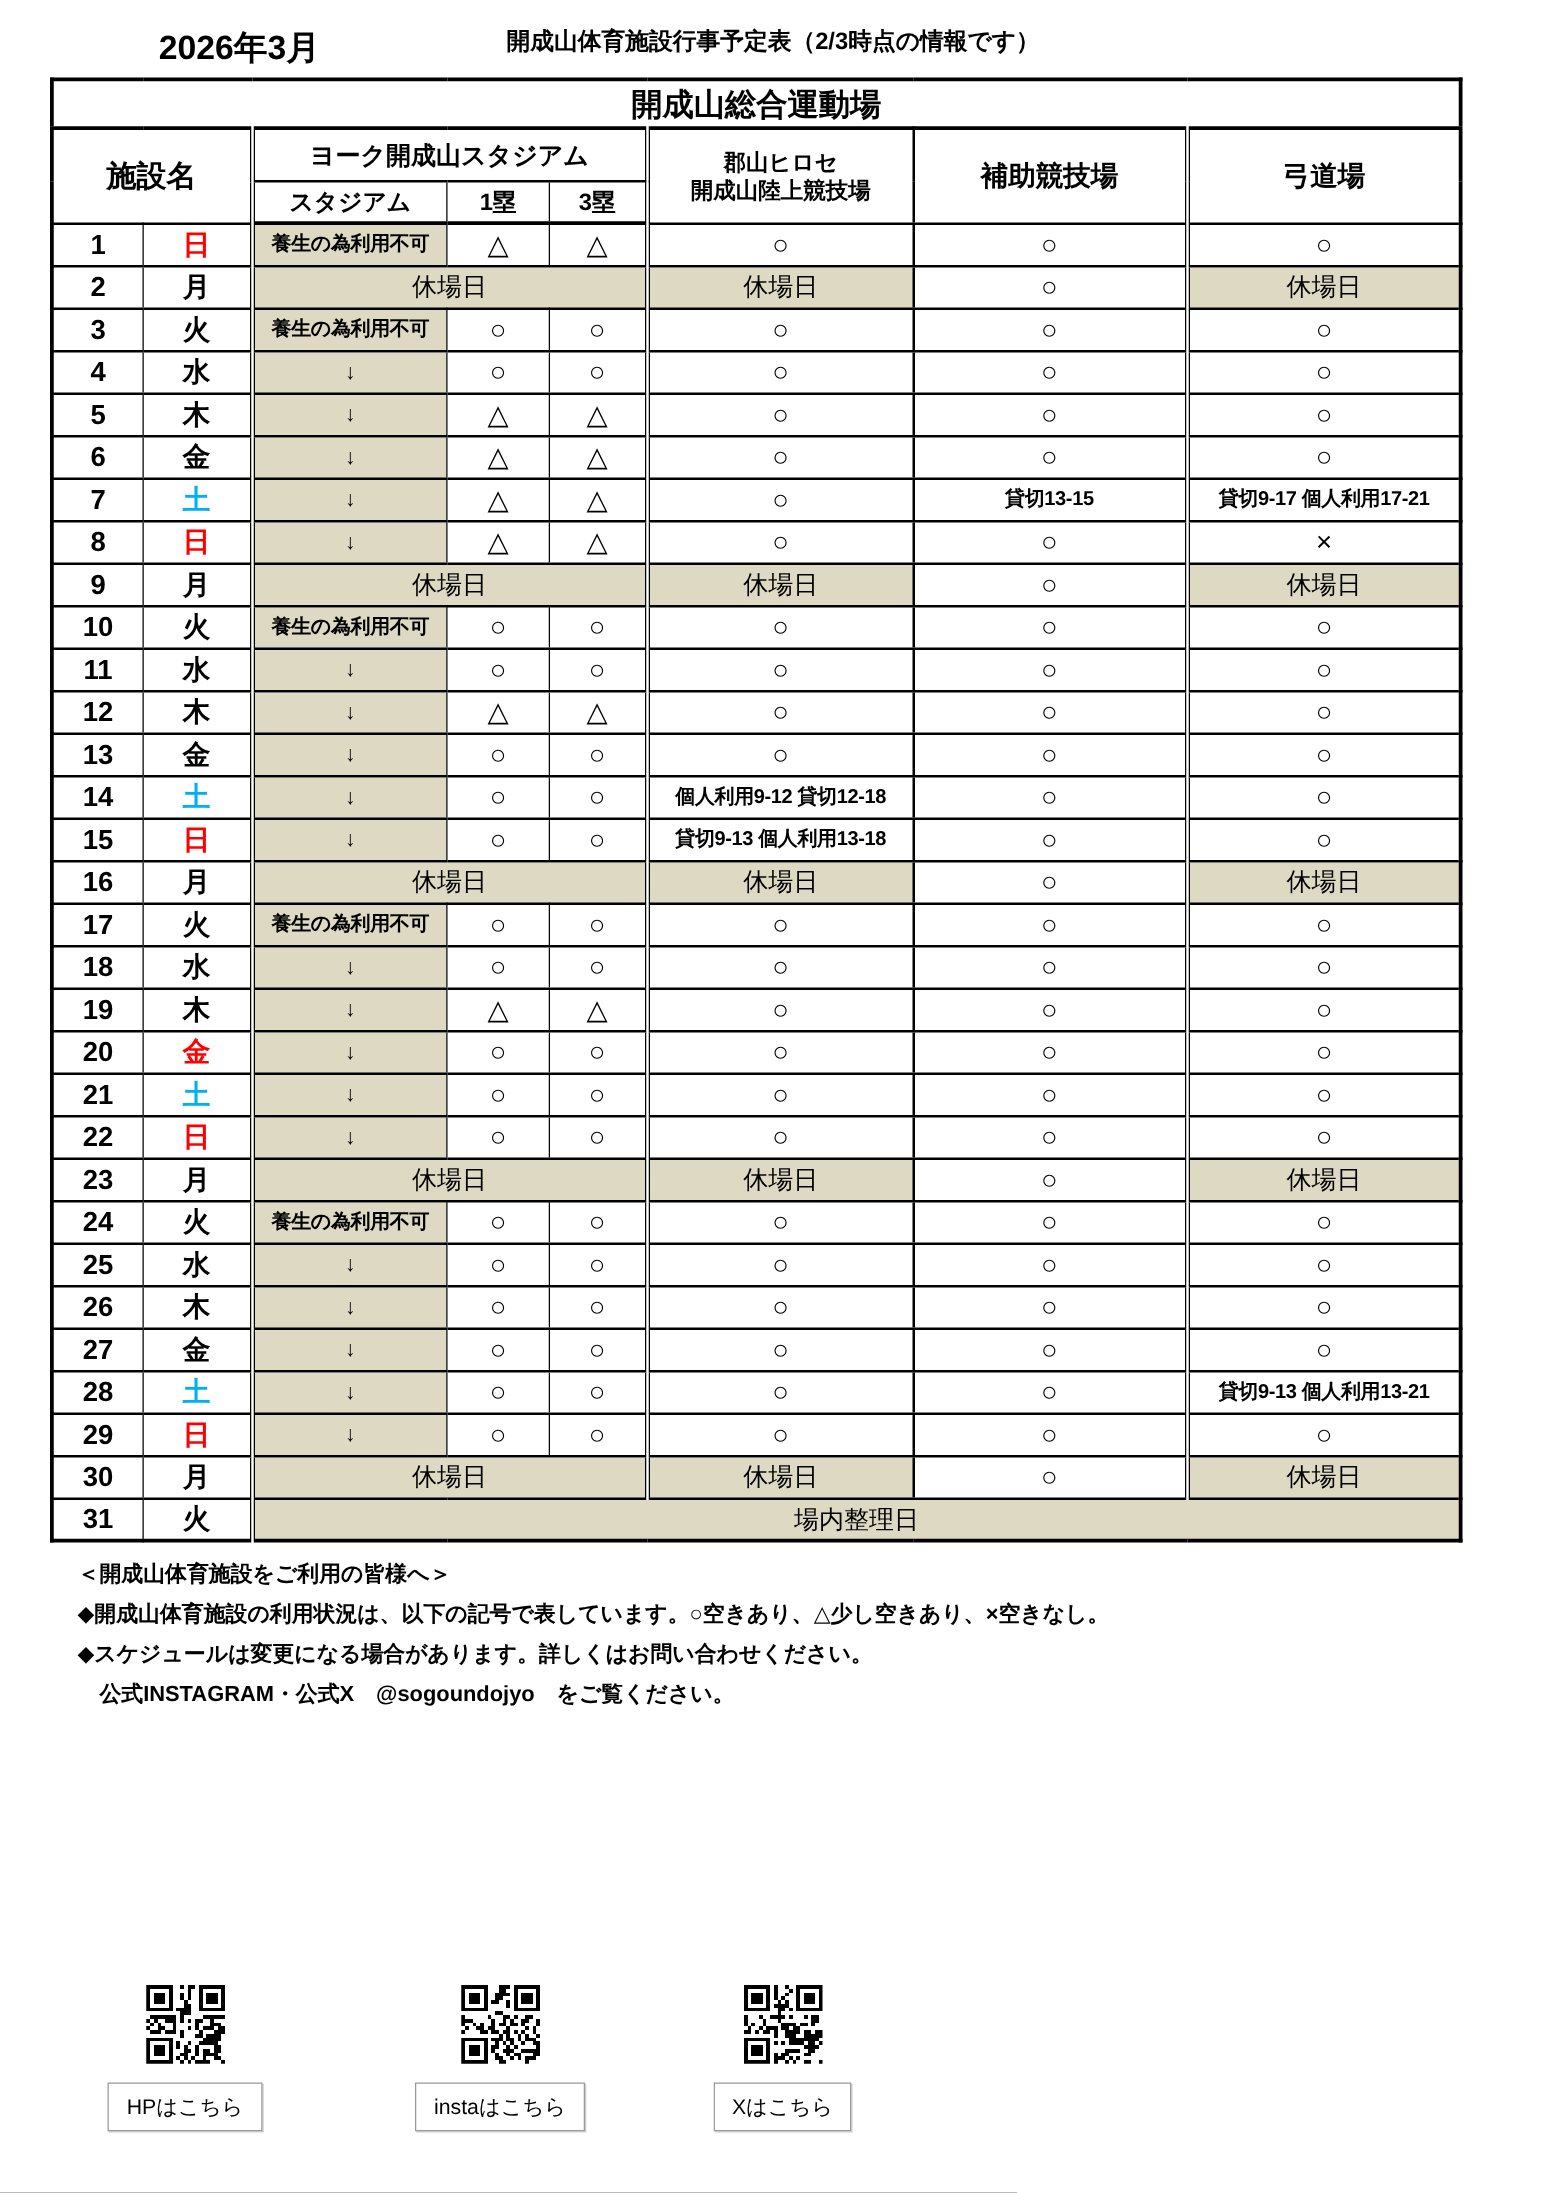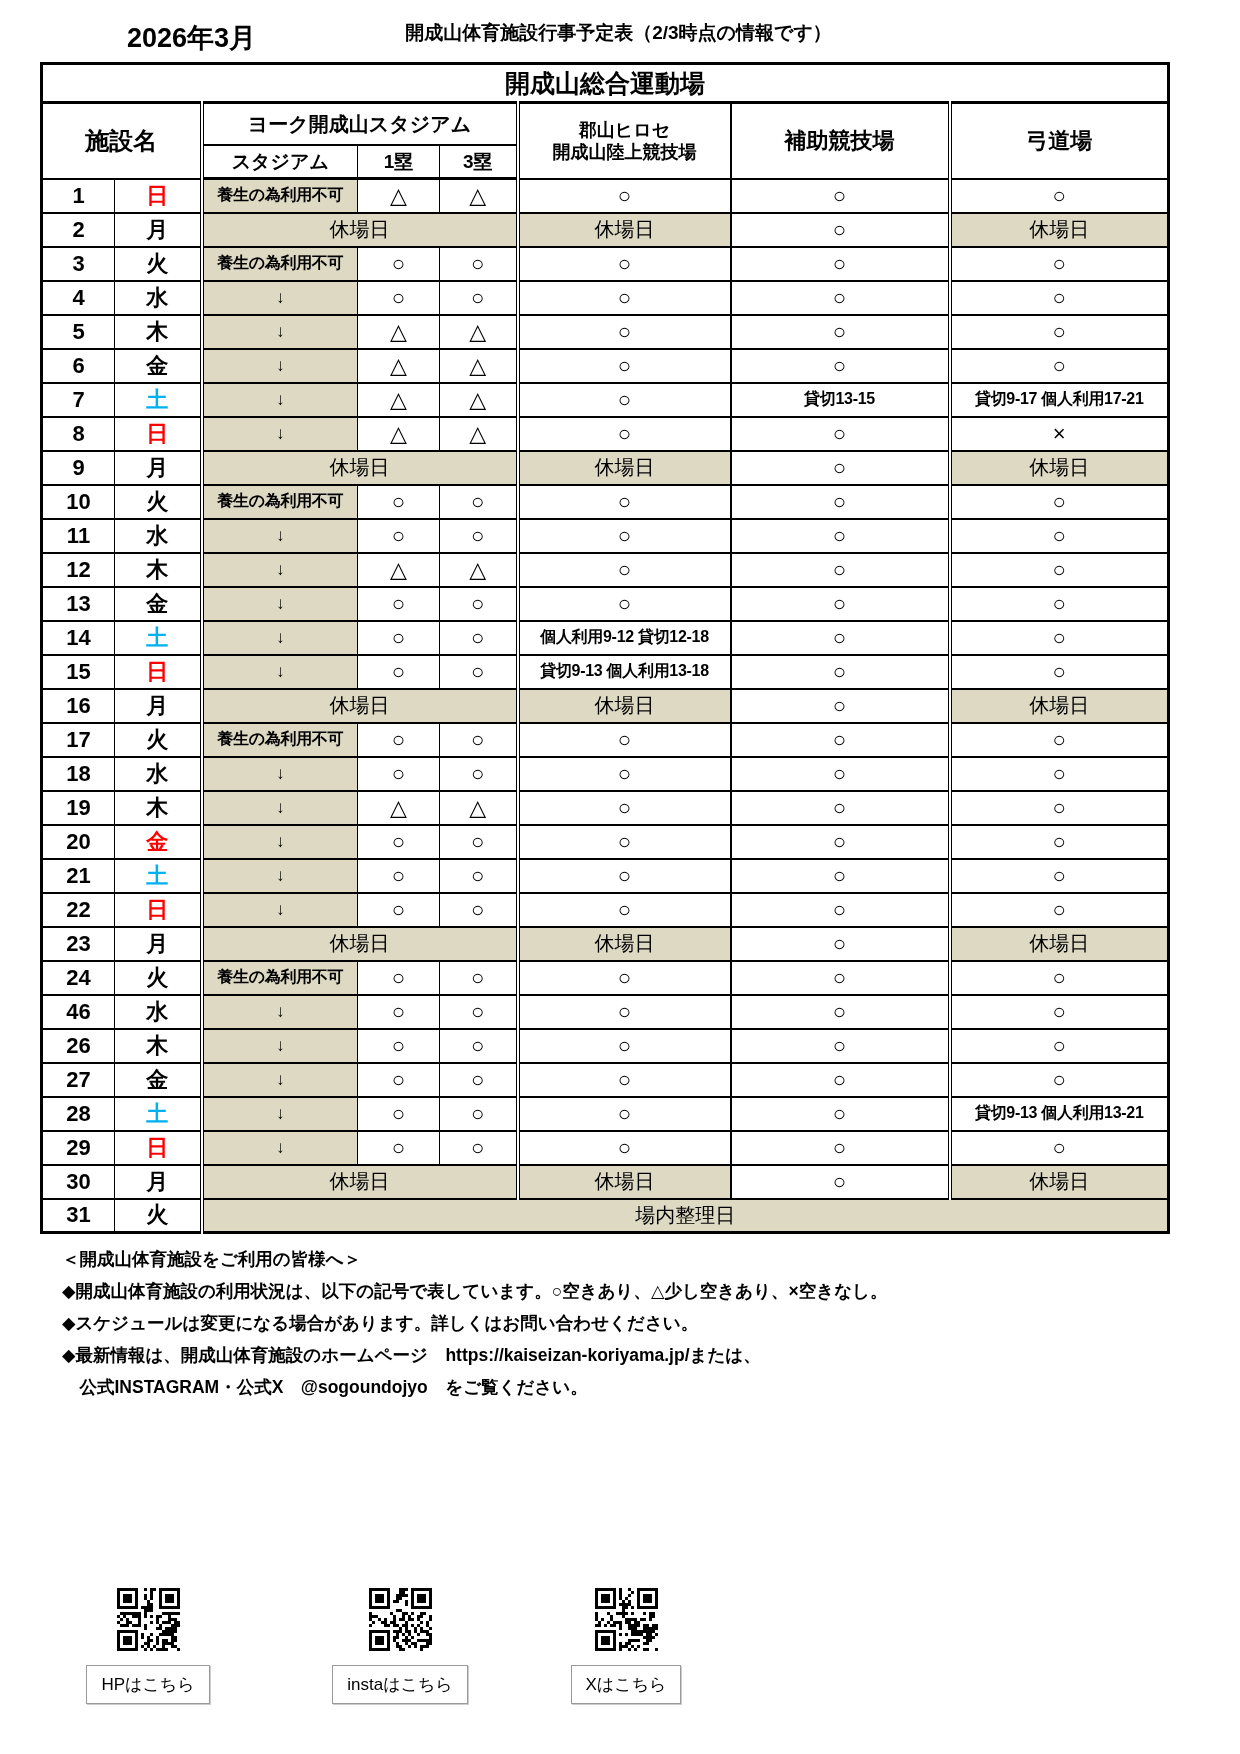--- a/index.html
+++ b/index.html
@@ -325,21 +325,21 @@
           <td class="daynum">24</td>
           <td class="wday">火</td>
           <td class="cell vd beige small">養生の為利用不可</td>
           <td class="cell v1">○</td>
           <td class="cell v1">○</td>
           <td class="cell vd">○</td>
           <td class="cell v2">○</td>
           <td class="cell vd">○</td>
         </tr>
         <tr class="dayrow">
-          <td class="daynum">46</td>
+          <td class="daynum">25</td>
           <td class="wday">水</td>
           <td class="cell vd beige arrow">↓</td>
           <td class="cell v1">○</td>
           <td class="cell v1">○</td>
           <td class="cell vd">○</td>
           <td class="cell v2">○</td>
           <td class="cell vd">○</td>
         </tr>
         <tr class="dayrow">
           <td class="daynum">26</td>
@@ -394,21 +394,20 @@
           <td class="wday">火</td>
           <td class="cell vd beige closed" colspan="6">場内整理日</td>
         </tr>
       </tbody>
   </table>
 
   <div class="notes">
     <div>＜開成山体育施設をご利用の皆様へ＞</div>
     <div>◆開成山体育施設の利用状況は、以下の記号で表しています。○空きあり、△少し空きあり、×空きなし。</div>
     <div>◆スケジュールは変更になる場合があります。詳しくはお問い合わせください。</div>
-    <div>◆最新情報は、開成山体育施設のホームページ　https://kaiseizan-koriyama.jp/または、</div>
     <div>　公式INSTAGRAM・公式X　@sogoundojyo　をご覧ください。</div>
   </div>
 
   <div class="qr-group" style="left:75px;width:146px;">
     <span class="qr-box"><svg width="63" height="63" shape-rendering="crispEdges">
           <rect x="0" y="0" width="63" height="63" fill="#fff"></rect>
           <rect x="27" y="0" width="3" height="3" fill="#000"></rect>
           <rect x="33" y="0" width="3" height="3" fill="#000"></rect>
           <rect x="36" y="0" width="3" height="3" fill="#000"></rect>
           <rect x="33" y="3" width="3" height="3" fill="#000"></rect>

